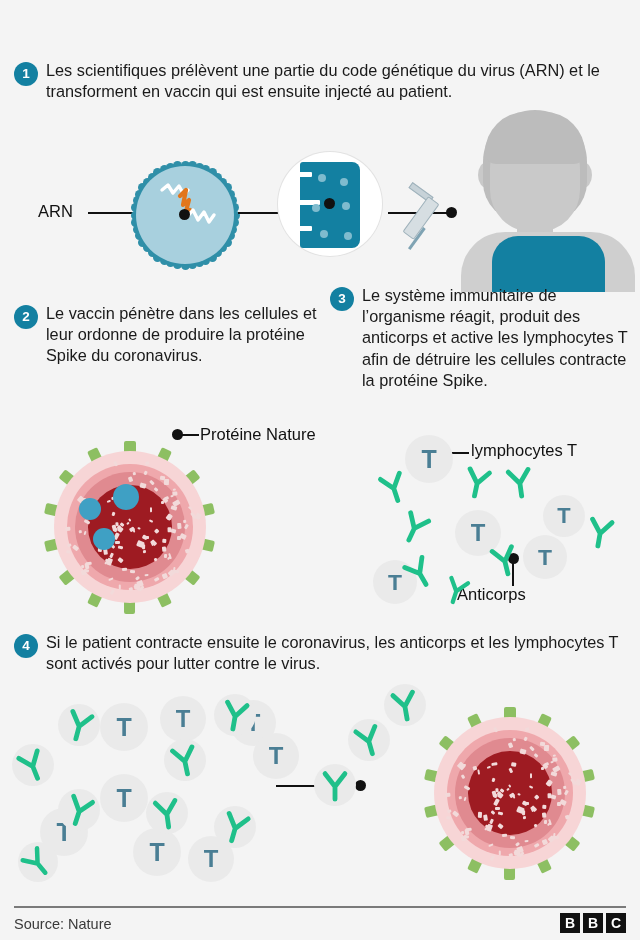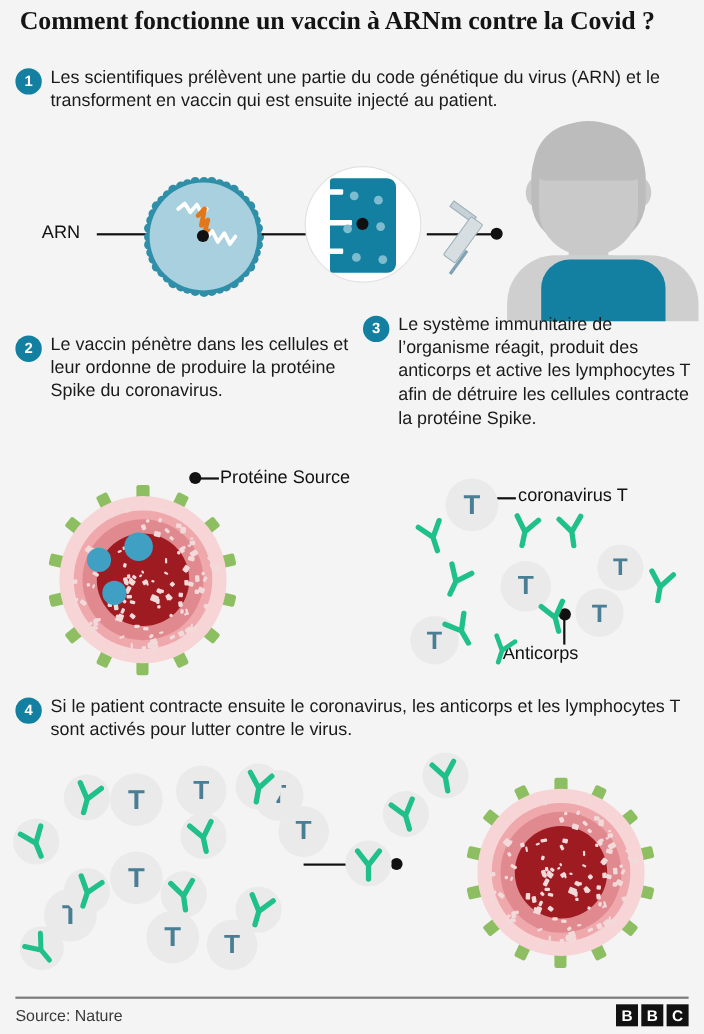--- a/index.html
+++ b/index.html
@@ -103,21 +103,20 @@
   .source{position:absolute;left:14px;top:916px;font-size:14.5px;color:#3A3A3A;}
   .bbc{position:absolute;right:14px;top:913px;display:flex;gap:3px;}
   .bbc span{width:20px;height:20px;background:#111;color:#fff;font-weight:700;font-size:14px;
             display:flex;align-items:center;justify-content:center;font-family:"Liberation Sans",sans-serif;}
 </style>
 </head>
 <body>
 
 <div class="page">
 
-  <div class="title">Comment fonctionne un vaccin à ARNm contre la Covid ?</div>
 
   <div class="step" id="step1">
     <div class="badge">1</div>
     <div class="steptext">Les scientifiques prélèvent une partie du code génétique du virus (ARN) et le transforment en vaccin qui est ensuite injecté au patient.</div>
   </div>
 
   <div id="panel1">
 
     <div class="lbl" style="left:38px;top:52px;">ARN</div>
     <div class="leaderline" style="left:88px;top:62px;width:92px;"></div>
@@ -356,27 +355,27 @@
         <div class="v-fleck" style="width: 3.80144px; height: 3.00249px; left: 75.9737px; top: 113.269px; transform: rotate(43.659deg);"></div>
         <div class="v-fleck" style="width: 2.83704px; height: 3.10237px; left: 108.228px; top: 117.796px; transform: rotate(87.9221deg);"></div>
         <div class="v-fleck" style="width: 5.43617px; height: 2.70739px; left: 83.1425px; top: 113.697px; transform: rotate(12.6944deg);"></div>
         <div class="v-fleck" style="width: 4.9476px; height: 3.31139px; left: 106.117px; top: 112.882px; transform: rotate(91.865deg);"></div>
         <div class="v-bluedot" style="width: 26px; height: 26px; left: 78px; top: 52px;"></div>
         <div class="v-bluedot" style="width: 22px; height: 22px; left: 44px; top: 66px;"></div>
         <div class="v-bluedot" style="width: 22px; height: 22px; left: 58px; top: 96px;"></div>
       </div>
     <div class="leaderdot" style="left:172px;top:9px;"></div>
     <div class="leaderline" style="left:181px;top:14px;width:18px;"></div>
-    <div class="lbl" style="left:200px;top:5px;">Protéine Source</div>
+    <div class="lbl" style="left:200px;top:5px;">Protéine Nature</div>
   </div>
 
   <div class="abs" id="panel3" style="left:355px;top:425px;width:285px;height:185px;">
     <div class="leaderdot" style="left:83px;top:22px;"></div>
     <div class="leaderline" style="left:92px;top:27px;width:22px;"></div>
-    <div class="lbl" style="left:116px;top:16px;">coronavirus T</div>
+    <div class="lbl" style="left:116px;top:16px;">lymphocytes T</div>
 
     <div class="leaderdot" style="left:153px;top:128px;"></div>
     <div class="leaderline" style="left:157px;top:133px;width:2px;height:28px;"></div>
     <div class="lbl" style="left:102px;top:160px;">Anticorps</div>
   <div class="tcell" style="left: 50px; top: 10px; width: 48px; height: 48px; font-size: 24.96px;">T</div>
       <div class="tcell" style="left: 188px; top: 70px; width: 42px; height: 42px; font-size: 21.84px;">T</div>
       <div class="tcell" style="left: 100px; top: 85px; width: 46px; height: 46px; font-size: 23.92px;">T</div>
       <div class="tcell" style="left: 168px; top: 110px; width: 44px; height: 44px; font-size: 22.88px;">T</div>
       <div class="tcell" style="left: 18px; top: 135px; width: 44px; height: 44px; font-size: 22.88px;">T</div>
       <div class="abwrap" style="left: 22px; top: 45px; width: 34px; height: 34px;">

